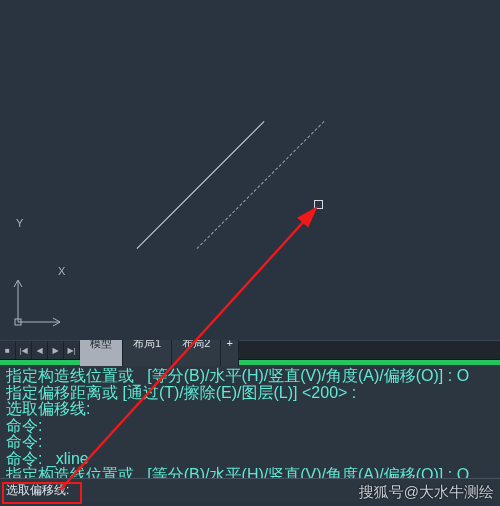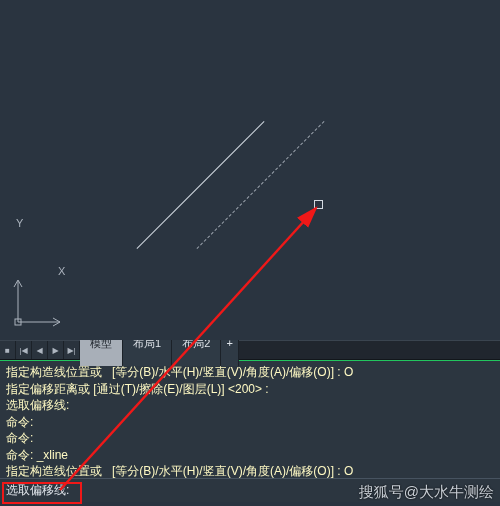--- a/index.html
+++ b/index.html
@@ -96,24 +96,24 @@
     .tab.active {
       background: #a8afb8;
       color: #1d232a;
     }
     .tab.plus {
       width: 18px; text-align: center; padding: 2px 0;
     }
     .cmdlog {
       background: #2c3640;
       padding: 3px 6px 1px 6px;
-      border-top: 1px solid #22c55e;
+      border-top: 5px solid #22c55e;
       line-height: 16.5px;
-      color: #fef9c3;
-      font-size: 12px;
+      color: #5eead4;
+      font-size: 16px;
       white-space: pre-wrap;
       height: 118px;
       overflow: hidden;
     }
     .cmdinput-row {
       display: flex;
       align-items: center;
       background: #2c3640;
       border-top: 1px solid #475360;
       height: 24px;

